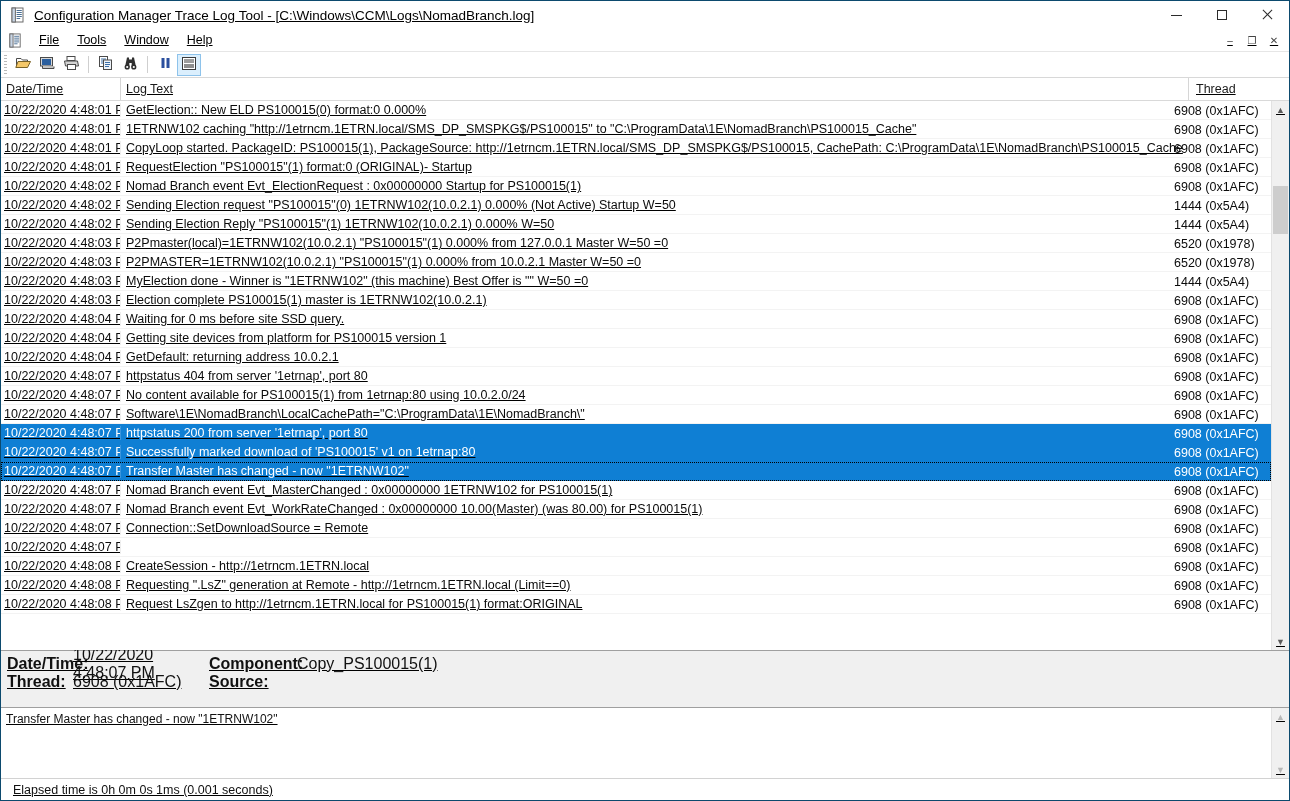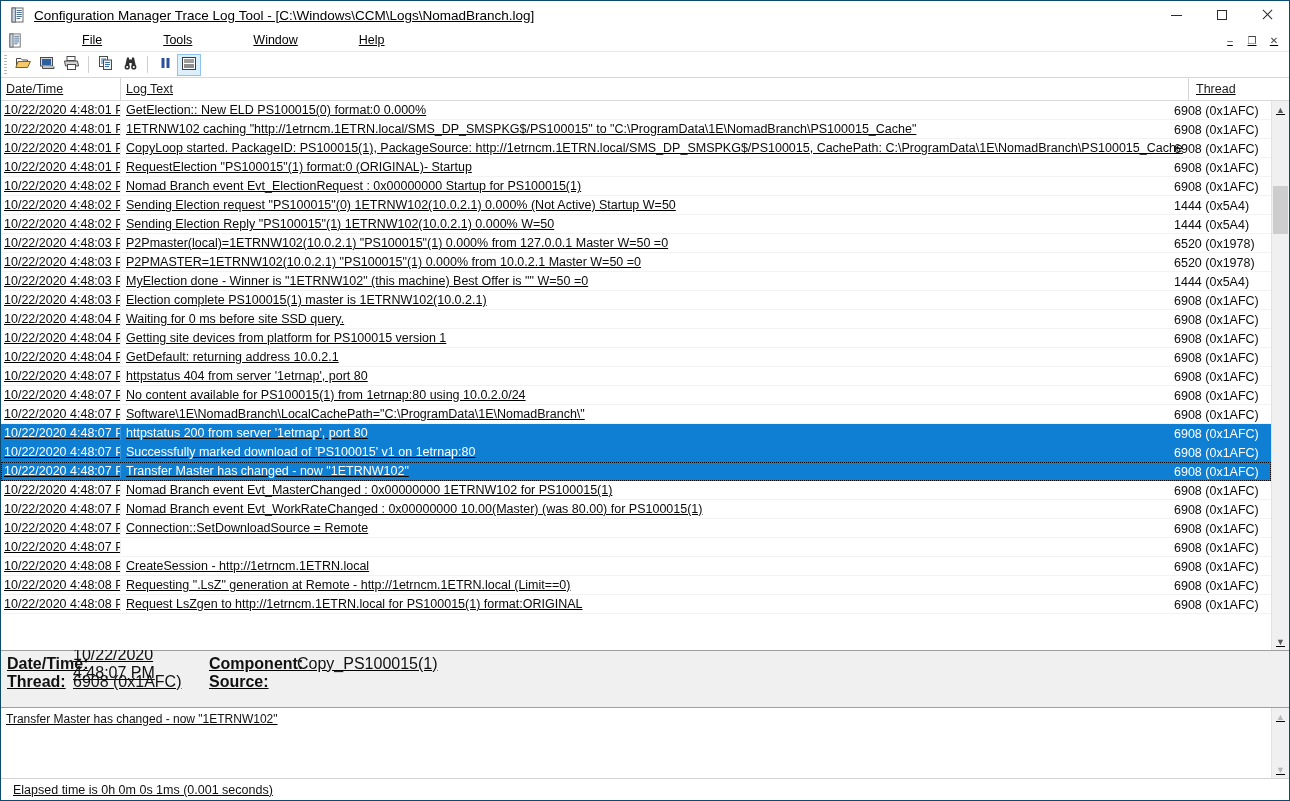--- a/index.html
+++ b/index.html
@@ -21,21 +21,21 @@
   .winbtn{width:45px;height:28px;display:flex;align-items:center;justify-content:center;
           color:#2b2b2b;font-size:13px;line-height:1;}
   .glyph-min{display:block;width:11px;height:1px;background:#2b2b2b;}
   .glyph-max{display:block;width:10px;height:10px;border:1px solid #2b2b2b;box-sizing:border-box;}
   .glyph-close{display:block;width:12px;height:12px;position:relative;}
   .glyph-close:before,.glyph-close:after{content:"";position:absolute;left:0;top:5px;width:13px;height:1px;background:#2b2b2b;}
   .glyph-close:before{transform:rotate(45deg);}
   .glyph-close:after{transform:rotate(-45deg);}
 
   
-  .menubar{height:22px;flex:0 0 22px;display:flex;align-items:center;background:#ffffff;position:relative;gap:43px;}
+  .menubar{height:22px;flex:0 0 22px;display:flex;align-items:center;background:#ffffff;position:relative;}
   .menu-icon{width:15px;height:15px;margin-left:7px;margin-right:7px;position:relative;flex:0 0 15px;}
   .menu-item{padding:2px 9px;font-size:12.5px;color:#000;cursor:default;white-space:nowrap;}
   .mdibtns{margin-left:auto;display:flex;align-items:center;padding-right:4px;gap:0px;}
   .mdibtn{width:20px;height:18px;display:flex;align-items:center;justify-content:center;
           border:1px solid transparent;color:#444;font-size:10px;}
 
   
   .toolbar{height:25px;flex:0 0 25px;display:flex;align-items:center;background:#ffffff;
            border-top:1px solid #e6e6e6;border-bottom:1px solid #d8d8d8;padding-left:3px;}
   .grip{width:3px;height:19px;margin-right:4px;

